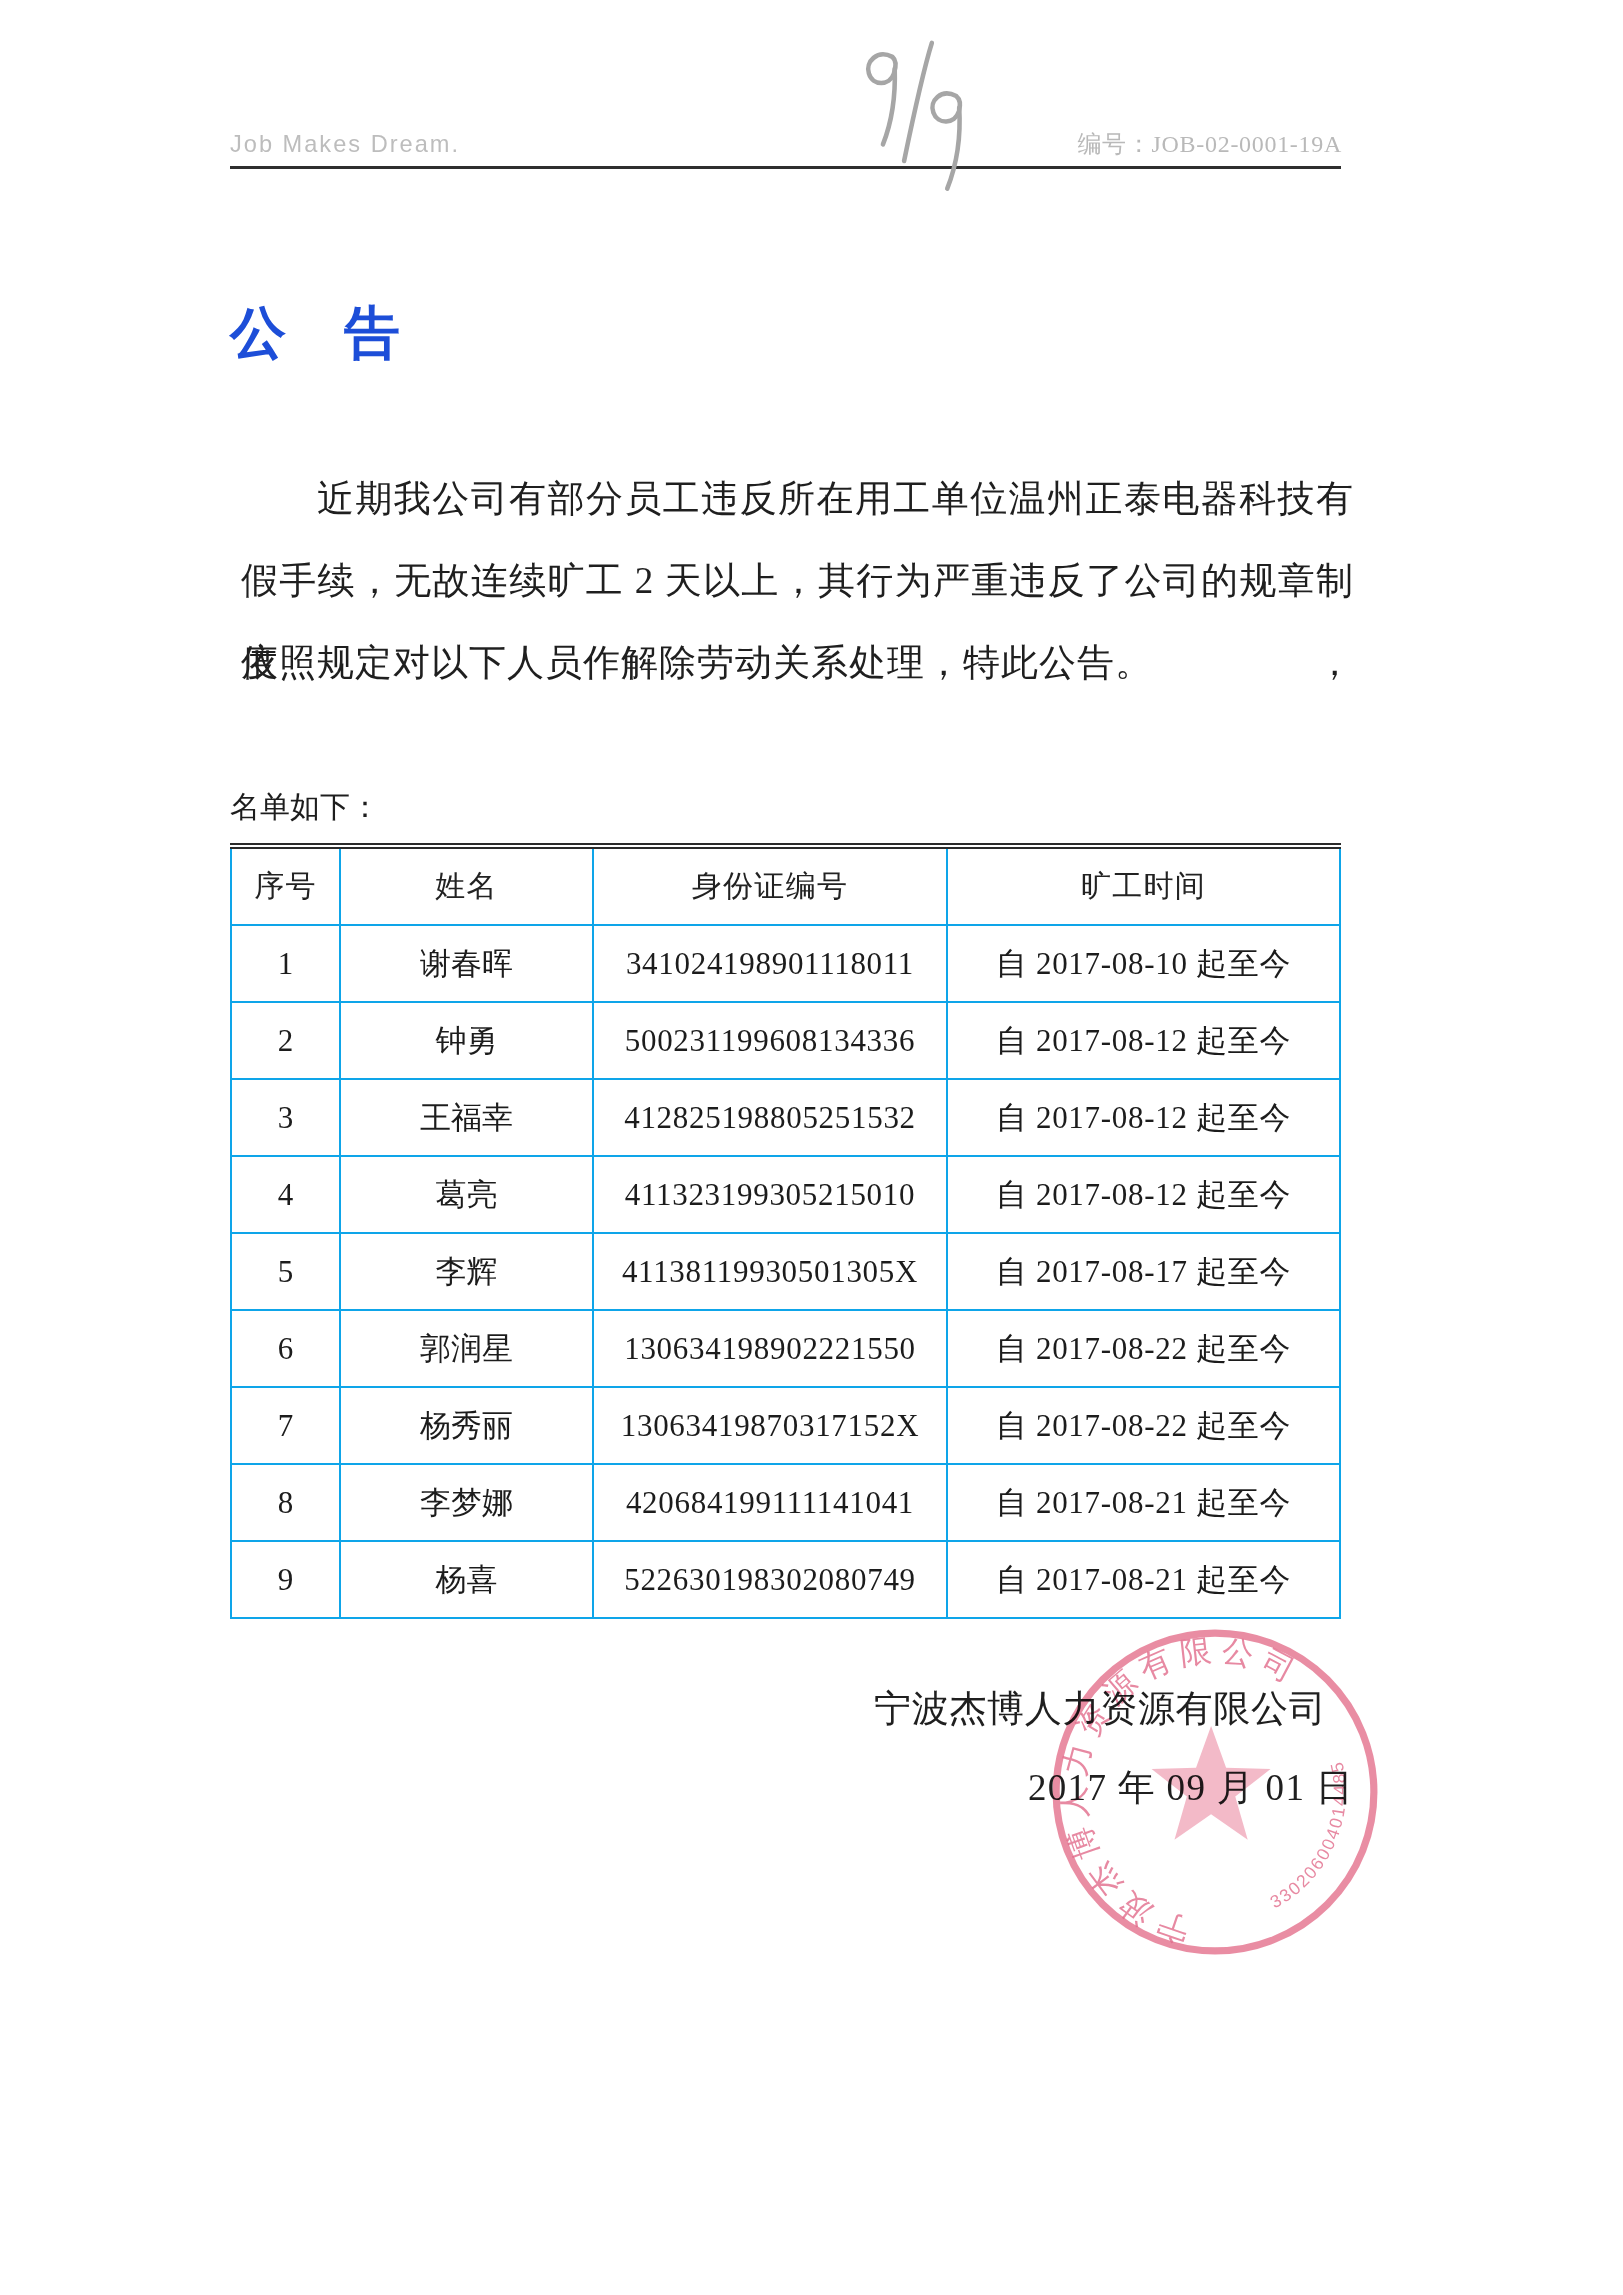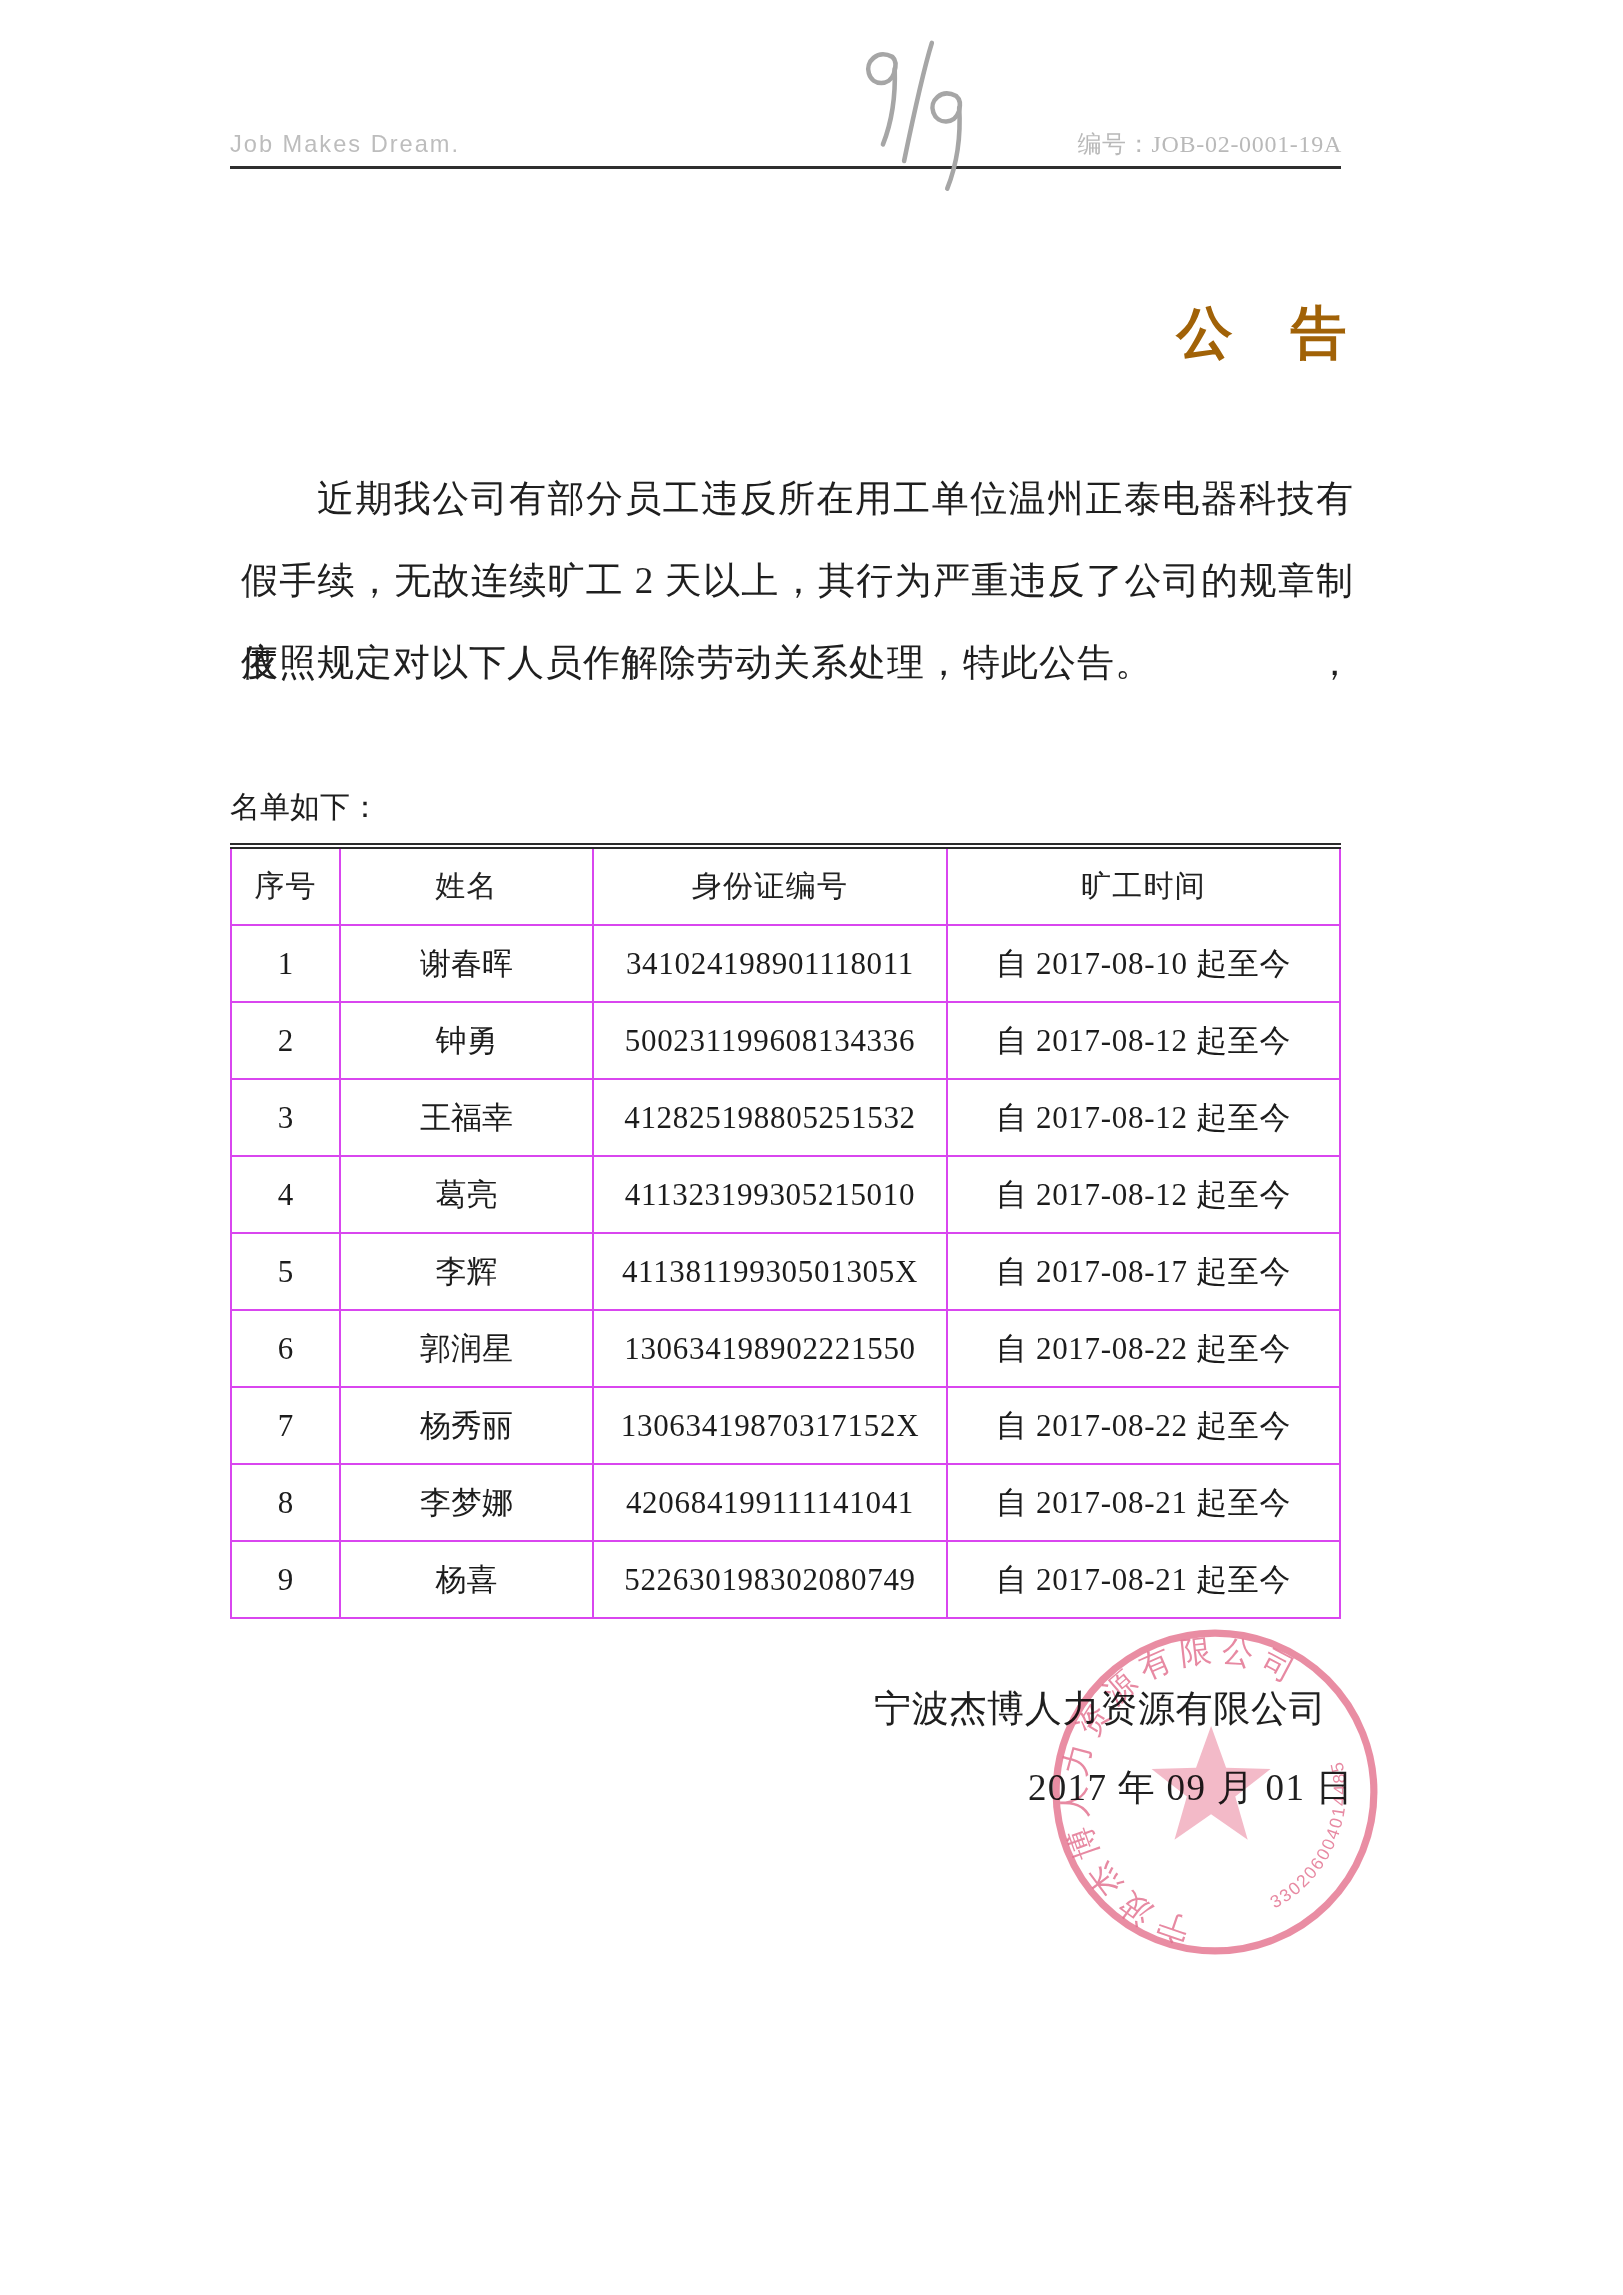--- a/index.html
+++ b/index.html
@@ -28,24 +28,24 @@
   }
   .hdr-rule{
     left:230px;top:166px;width:1111px;height:2.6px;
     background:#2e2e2e;
   }
   .handwriting{left:861px;top:39px;}
 
   
   .doc-title{
     left:230px;top:296px;width:1123px;
-    text-align:right;
+    text-align:left;
     font-size:56px;font-weight:700;
     letter-spacing:6.5px;word-spacing:31px;
-    color:#a16207;
+    color:#1d4ed8;
   }
 
   
   .para{left:241px;top:458px;width:1113px;}
   .para .pline{
     height:82px;line-height:82px;
     font-size:37px;letter-spacing:1px;
     white-space:nowrap;
   }
   .para .pline.just{
@@ -62,21 +62,21 @@
 
   
   .tbl-wrap{left:230px;top:843px;}
   table.roster{
     border-collapse:collapse;table-layout:fixed;
     width:1109px;
     border:2.6px solid #2a2a2a;
     border-top:6.5px double #2a2a2a;
   }
   table.roster th,table.roster td{
-    border:2px solid #d946ef;
+    border:2px solid #0ea5e9;
     text-align:center;vertical-align:middle;
     padding:0;
     overflow:hidden;
   }
   table.roster th{
     height:75px;
     font-size:30px;font-weight:400;
     letter-spacing:1.3px;color:#222;
   }
   table.roster td{height:75px;font-size:31px;color:#1c1c1c;}

